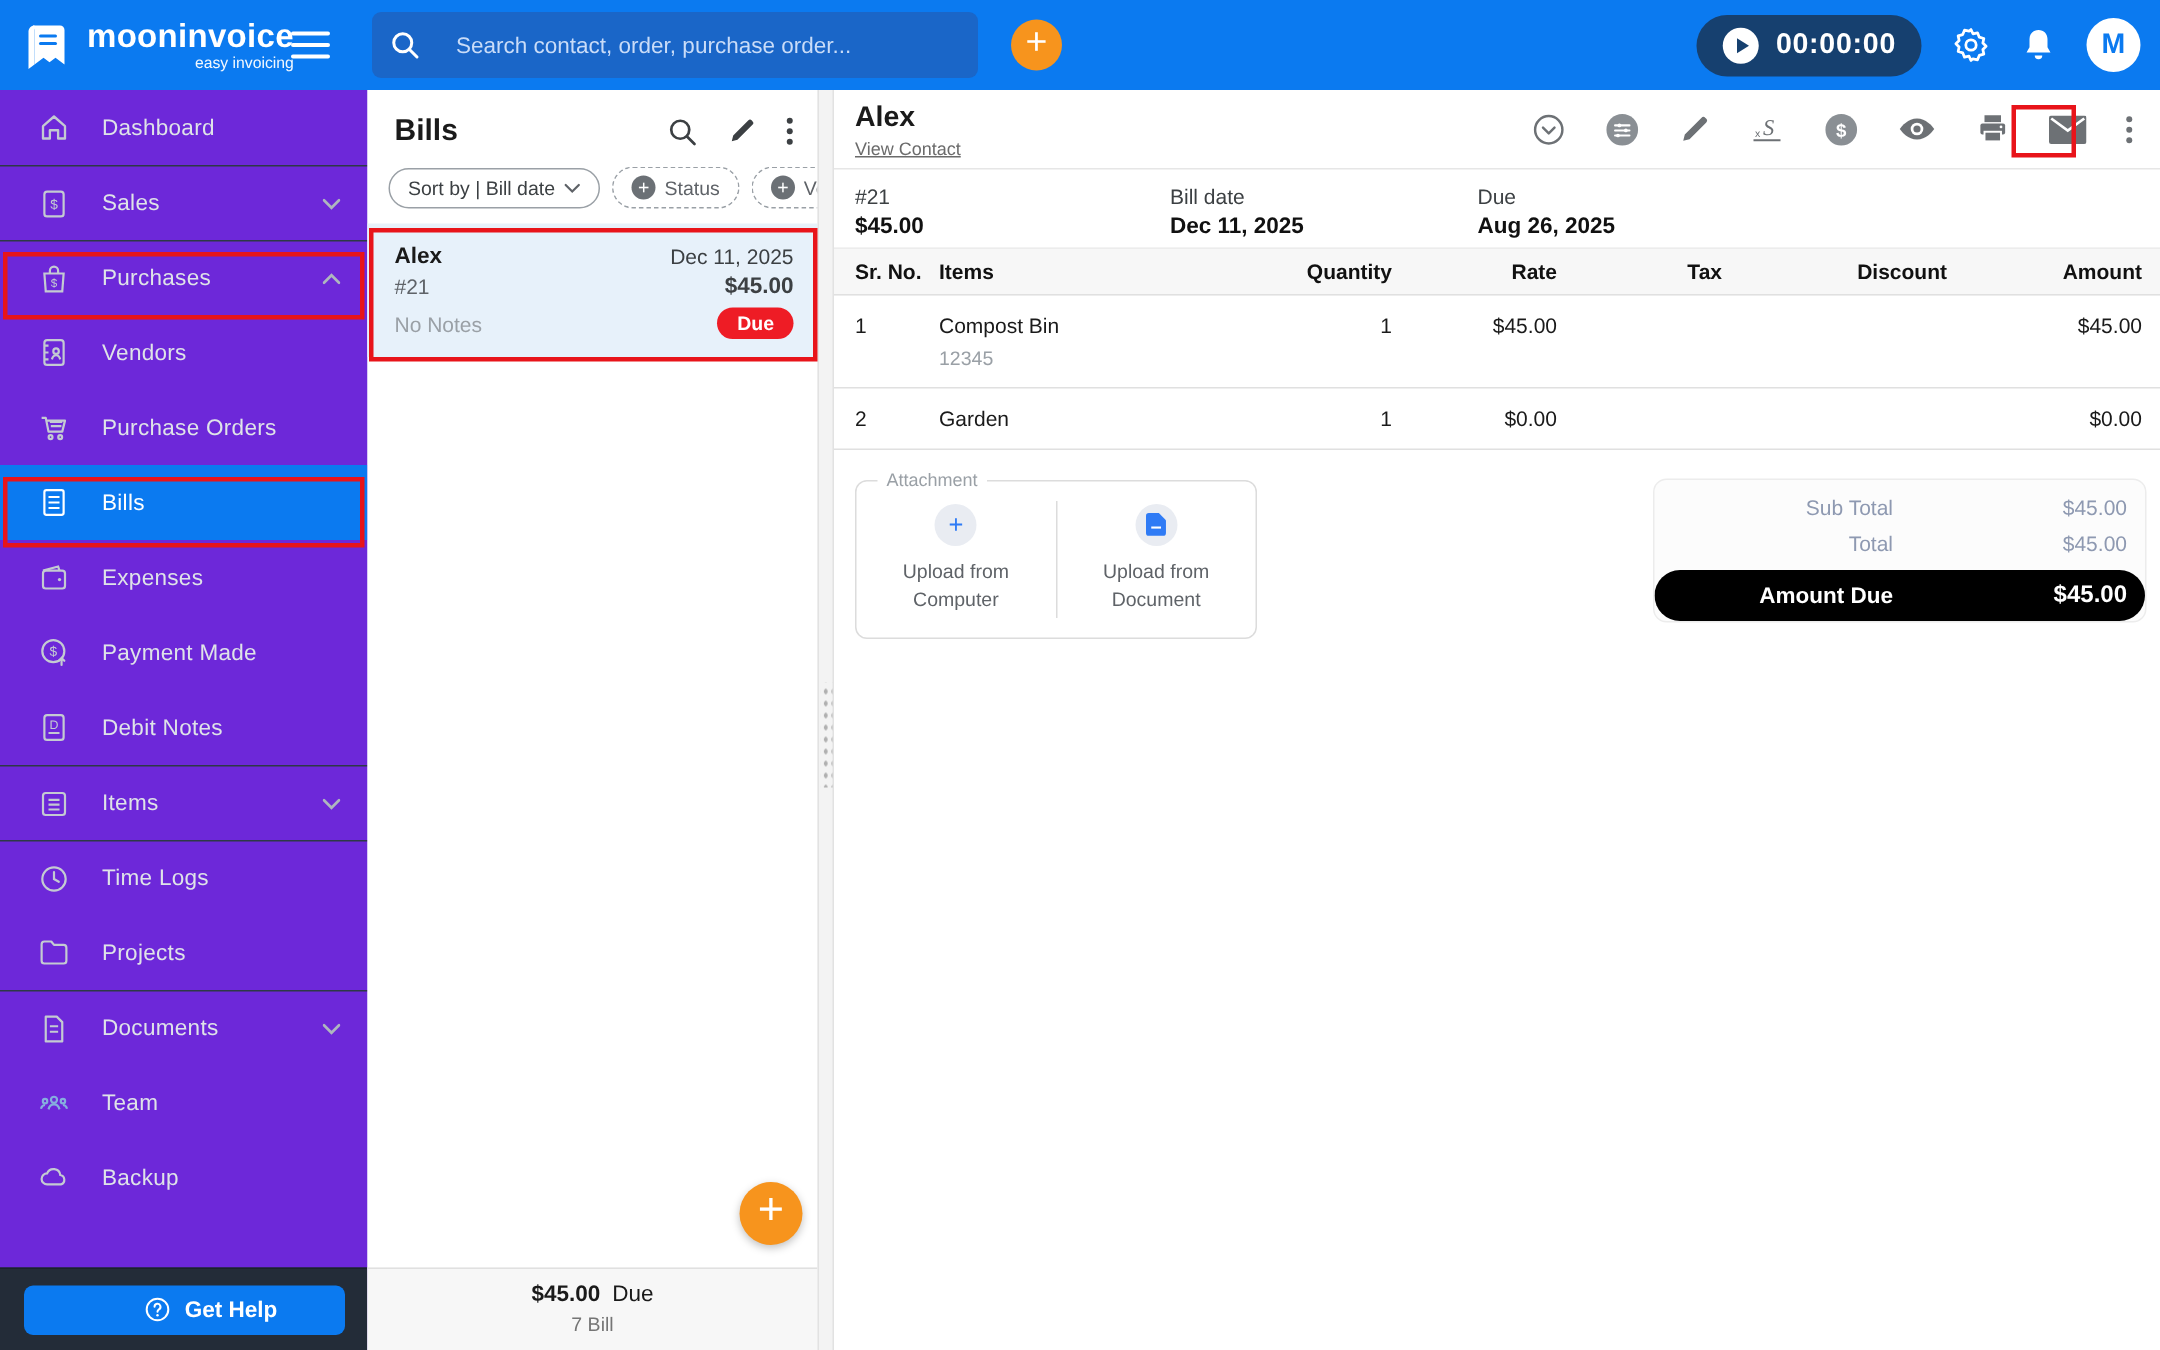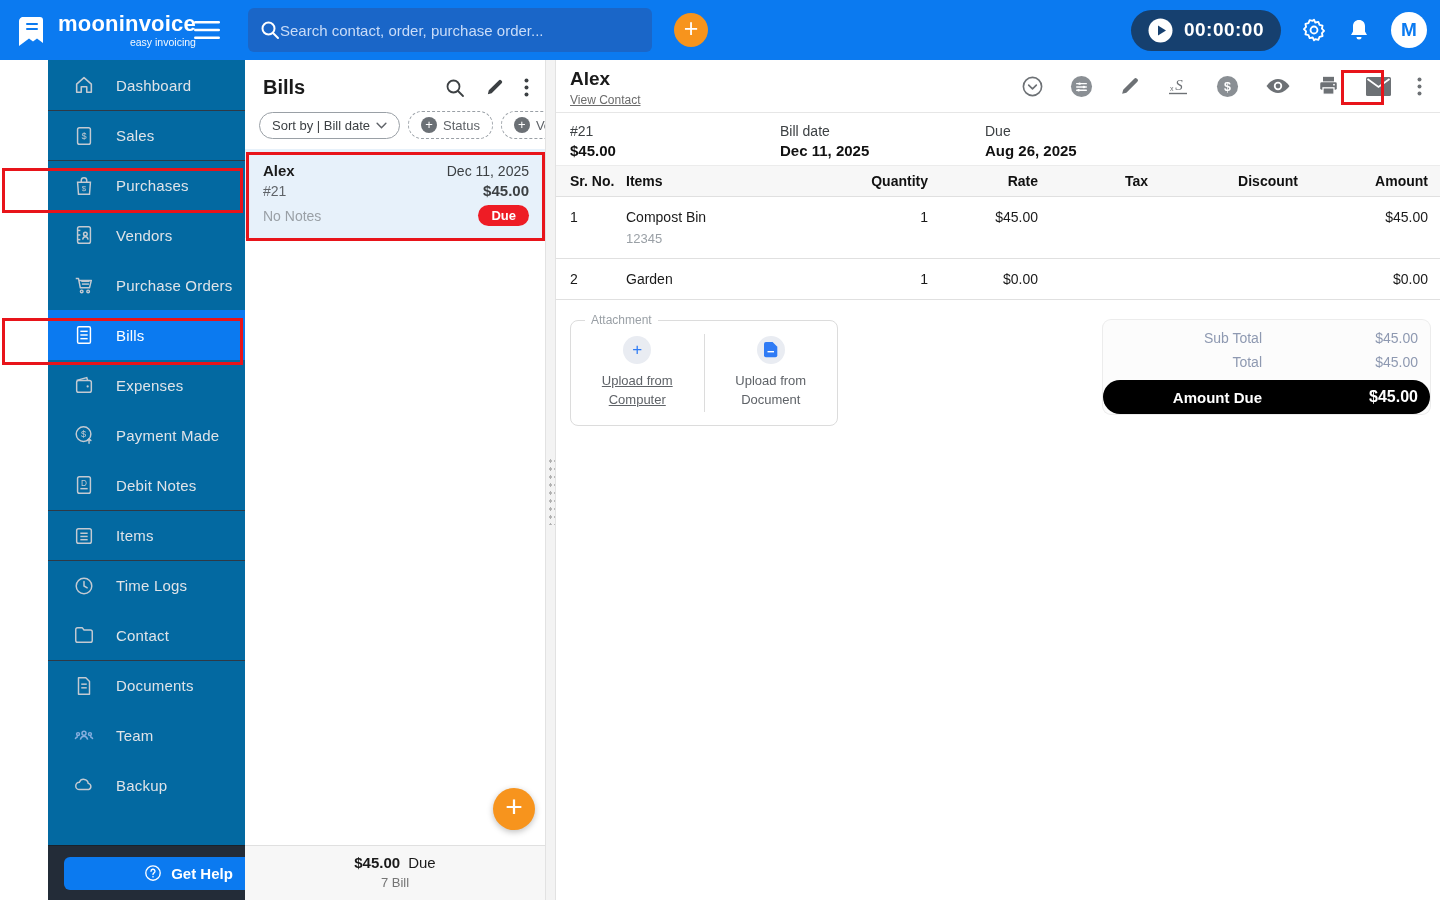--- a/index.html
+++ b/index.html
@@ -7,31 +7,31 @@
   #app { position:relative; width:1440px; height:900px; }
   svg { display:block; }
 
   
   .topbar { position:absolute; left:0; top:0; width:1440px; height:60px; background:#0b7af0; display:flex; align-items:center; z-index:30; }
   .brand { display:flex; align-items:center; gap:10px; padding-left:14px; width:186px; }
   .brand-text { color:#fff; line-height:1; }
   .brand-name { font-size:22px; font-weight:700; letter-spacing:.2px; }
   .brand-tag { font-size:10.5px; font-weight:400; text-align:right; margin-top:2px; opacity:.95; }
   .hamburger { margin-left:8px; cursor:pointer; }
-  .searchbox { position:absolute; left:248px; top:8px; width:404px; height:44px; background:#1a66c8; border-radius:6px; display:flex; align-items:center; padding:0 12px; gap:0; }
+  .searchbox { position:absolute; left:248px; top:8px; width:404px; height:44px; background:#1a66c8; border-radius:6px; display:flex; align-items:center; padding:0 12px; gap:24px; }
   .searchbox input { flex:1; background:transparent; border:none; outline:none; color:#fff; font-size:15px; font-family:"Liberation Sans",sans-serif; }
   .searchbox input::placeholder { color:#c9dcf8; opacity:1; }
   .fab-top { position:absolute; left:674px; top:13px; width:34px; height:34px; border-radius:50%; background:#f7941d; color:#fff; font-size:25px; line-height:31px; text-align:center; cursor:pointer; }
   .top-right { margin-left:auto; display:flex; align-items:center; gap:20px; padding-right:13px; }
   .timer-pill { display:flex; align-items:center; gap:11px; background:#16406f; border-radius:21px; height:41px; padding:0 17px; cursor:pointer; }
   .timer-text { color:#fff; font-size:19px; font-weight:700; letter-spacing:.5px; }
   .avatar { width:36px; height:36px; border-radius:50%; background:#fff; color:#0b7af0; font-size:19px; font-weight:700; display:flex; align-items:center; justify-content:center; cursor:pointer; }
 
   
-  .sidebar { position:absolute; left:0; top:60px; width:245px; height:840px; background:#0369a1; overflow:hidden;margin-left:48px; }
+  .sidebar { position:absolute; left:0; top:60px; width:245px; height:840px; background:#6d28d9; overflow:hidden; }
   .nav { position:absolute; inset:0 0 55px 0; overflow:hidden; }
   .nav-item { display:flex; align-items:center; height:50px; padding:0 18px 0 24px; color:#dfe3e8; font-size:15px; cursor:pointer; }
   .nav-item .icn { width:24px; display:flex; justify-content:center; color:#c4cad2; }
   .nav-item .lbl { margin-left:20px; letter-spacing:.2px; }
   .nav-item .chev { margin-left:auto; color:#aeb6bf; }
   .nav-item.divider { border-top:1px solid #2e3946; }
   .nav-item.active { background:#0b7af0; color:#fff; }
   .nav-item.active .icn { color:#fff; }
   .nav-item .icn.team-tint { color:#86aede; }
   .side-foot { position:absolute; left:0; bottom:0; width:245px; height:55px; background:#232c38; border-top:1px solid #1a222c; display:flex; align-items:center; justify-content:center; }
@@ -301,21 +301,21 @@
             </svg>
           </span>
         <span class="lbl">Time Logs</span>
       </div>
       <div class="nav-item">
         <span class="icn">
             <svg width="22" height="22" viewBox="0 0 24 24" fill="none" stroke="currentColor" stroke-width="1.6" stroke-linejoin="round">
               <path d="M3 6a2 2 0 0 1 2-2h5l2 2.5h7a2 2 0 0 1 2 2V18a2 2 0 0 1-2 2H5a2 2 0 0 1-2-2z"></path>
             </svg>
           </span>
-        <span class="lbl">Contact</span>
+        <span class="lbl">Projects</span>
       </div>
       <div class="nav-item divider">
         <span class="icn">
             <svg width="22" height="22" viewBox="0 0 24 24" fill="none" stroke="currentColor" stroke-width="1.6" stroke-linejoin="round">
               <path d="M6 3h8l4 4v14H6z"></path>
               <line x1="9" y1="10" x2="15" y2="10"></line>
               <line x1="9" y1="14" x2="15" y2="14"></line>
             </svg>
           </span>
         <span class="lbl">Documents</span>
@@ -554,21 +554,21 @@
     </div>
 
     <div class="lower">
       <div class="attach">
         <span class="attach-legend">Attachment</span>
         <div class="attach-grid">
           <div class="attach-opt">
             <div class="up-circle">
                 <span style="color:#2f7bf5;font-size:17px;">+</span>
               </div>
-            <div style="width:100px;margin:0 auto;text-decoration:underline;">Upload from Computer</div>
+            <div style="width:100px;margin:0 auto;">Upload from Computer</div>
           </div>
           <div class="attach-sep"></div>
           <div class="attach-opt">
             <div class="up-circle">
                 <svg width="14" height="16" viewBox="0 0 14 16">
                   <path d="M2 0h7l5 5v9a2 2 0 0 1-2 2H2a2 2 0 0 1-2-2V2a2 2 0 0 1 2-2z" fill="#2f7bf5" transform="translate(0,0) scale(0.95)"></path>
                   <rect x="3.5" y="9" width="6.5" height="1.4" fill="#fff"></rect>
                 </svg>
               </div>
             <div style="width:100px;margin:0 auto;">Upload from Document</div>

